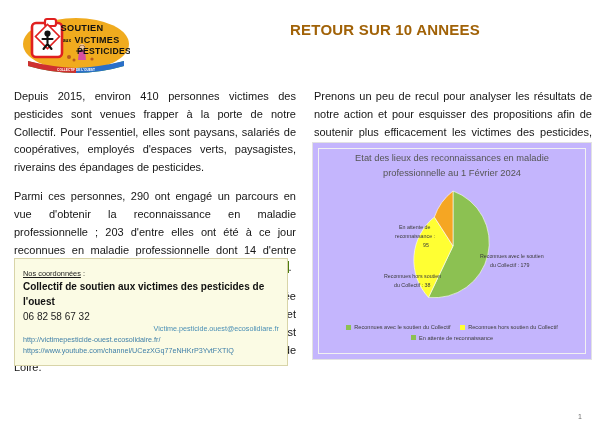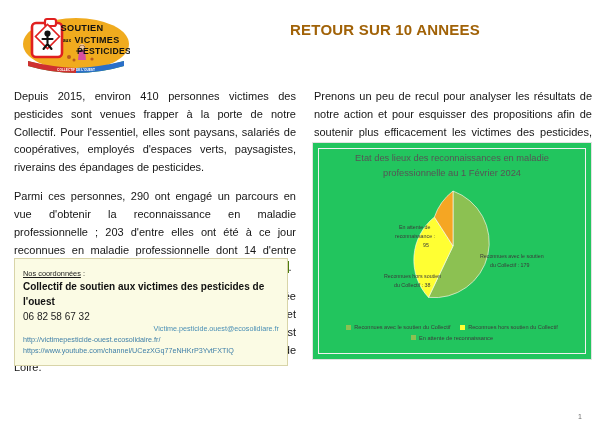--- a/index.html
+++ b/index.html
@@ -44,21 +44,21 @@
   .contact-head{font-size:7.4px;color:#1a1a1a;margin-bottom:2px;}
   .contact-head u{text-decoration:underline;}
   .contact-org{font-size:10px;font-weight:bold;color:#111;line-height:1.45;}
   .contact-tel{font-size:10px;color:#222;line-height:1.5;}
   .contact-link{font-size:7.2px;color:#3f7fa8;line-height:1.52;word-break:break-all;}
   .contact-link.mail{color:#4a8fb5;text-align:right;}
 
   
   .chart-panel{
     position:absolute;left:312px;top:142px;width:280px;height:218px;
-    border:1px solid #e2e2e2;background:#22c55e;box-sizing:border-box;
+    border:1px solid #e2e2e2;background:#c4b5fd;box-sizing:border-box;
   }
   .chart-inner{
     position:absolute;left:5px;top:5px;right:5px;bottom:5px;
     border:1px solid #f1f1f1;box-sizing:border-box;
   }
   .chart-title{
     position:absolute;left:0;top:8px;width:100%;text-align:center;
     font-size:9.3px;color:#555;line-height:1.6;
   }
   .pie-wrap{position:absolute;left:0;top:44px;width:280px;height:120px;}

